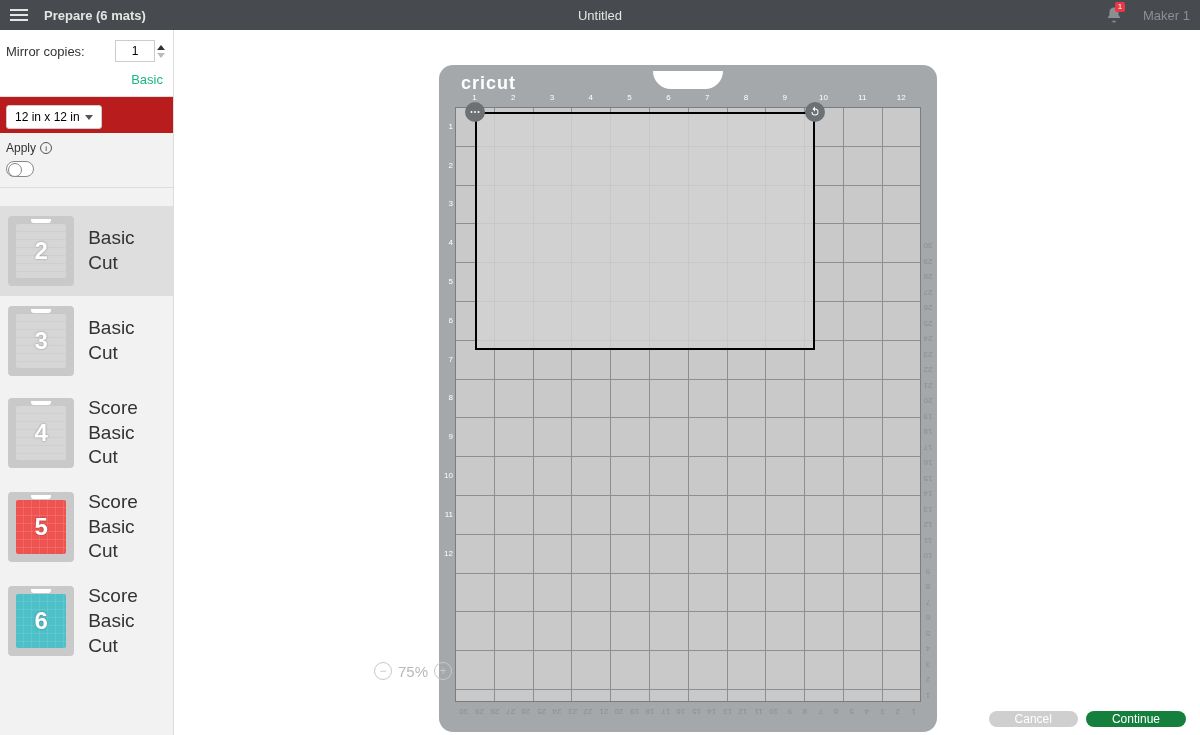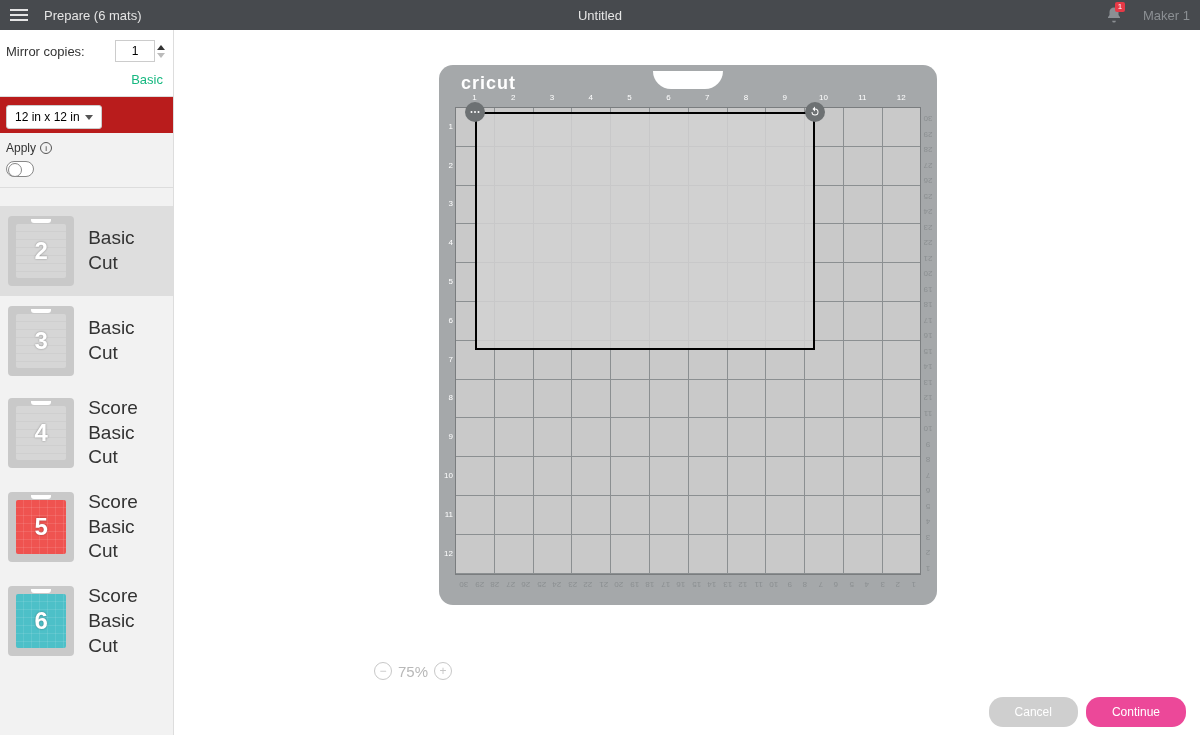--- a/index.html
+++ b/index.html
@@ -2,21 +2,21 @@
 <html><head>
 <meta charset="utf-8">
 <style>
   * { box-sizing: border-box; margin: 0; padding: 0; font-family: -apple-system, BlinkMacSystemFont, "Segoe UI", Arial, sans-serif; }
   body { width: 1200px; height: 735px; background: #fff; overflow: hidden; position: relative; }
 
   
   .topbar { height: 30px; background: #474a4e; color: #e5e5e5; display: flex; align-items: center; padding: 0 10px; font-size: 13px; }
   .topbar .hamburger { width: 22px; height: 22px; display: flex; flex-direction: column; justify-content: center; gap: 3px; cursor: pointer; margin-right: 12px;}
   .topbar .hamburger span { display:block; height: 2px; background: #e5e5e5; width: 18px; }
-  .topbar .title-left { font-weight: 400; }
+  .topbar .title-left { font-weight: 700; }
   .topbar .title-center { position: absolute; left: 50%; transform: translateX(-50%); }
   .topbar .right { margin-left: auto; display: flex; align-items: center; gap: 20px; color: #8b8f93;}
   .bell { position: relative; width: 18px; height: 18px; }
   .bell svg { width: 18px; height: 18px; fill: #8b8f93; }
   .bell .badge { position: absolute; top: -4px; right: -2px; background: #e63946; color: #fff; font-size: 8px; width: 10px; height: 10px; border-radius: 2px; display:flex; align-items:center; justify-content:center; line-height:1;}
   
   
   .sidebar { position: absolute; left: 0; top: 30px; width: 174px; bottom: 0; background: #f2f2f2; border-right: 1px solid #ddd; overflow: hidden;}
   .proj-row { display:flex; align-items:center; padding: 10px 8px 4px 6px; font-size: 13px; color:#333; background:#fff;}
   .proj-row input { width: 40px; height: 22px; margin-left: auto; text-align:center; border:1px solid #ccc; font-size:12px;}
@@ -42,21 +42,21 @@
   .mat-thumb::before { content:''; position:absolute; top:3px; left:50%; transform:translateX(-50%); width:20px; height:4px; background:#fff; border-radius:0 0 3px 3px;}
   .mat-thumb .inner { position:absolute; inset:8px; border-radius:2px;}
   .mat-thumb .num { position:relative; color:#fff; font-size:24px; font-weight:700; text-shadow:0 0 2px rgba(0,0,0,.4);}
   .mat-label { font-size:19px; color:#333; line-height:1.3;}
   .thumb-gray .inner { background:repeating-linear-gradient(#d6d6d6 0 7px,#cfcfcf 7px 8px),repeating-linear-gradient(90deg,#d6d6d6 0 7px,#cfcfcf 7px 8px); }
   .thumb-red .inner  { background:#ef5350; background-image:repeating-linear-gradient(transparent 0 7px, rgba(255,255,255,.1) 7px 8px),repeating-linear-gradient(90deg, transparent 0 7px, rgba(255,255,255,.1) 7px 8px);}
   .thumb-teal .inner { background:#4dc0c8; background-image:repeating-linear-gradient(transparent 0 7px, rgba(255,255,255,.1) 7px 8px),repeating-linear-gradient(90deg, transparent 0 7px, rgba(255,255,255,.1) 7px 8px);}
 
   
   .main { position:absolute; left:174px; top:30px; right:0; bottom:0; background:#fff;}
-  .mat-wrap { position:absolute; left:265px; top:35px; width:498px; height:540px; background:#a5a8aa; border-radius:14px; }
+  .mat-wrap { position:absolute; left:265px; top:35px; width:498px; height:667px; background:#a5a8aa; border-radius:14px; }
   .mat-brand { position:absolute; top:8px; left:22px; color:#fff; font-size:18px; letter-spacing:1px; font-weight:600;}
   .mat-hanger { position:absolute; top:6px; left:50%; transform:translateX(-50%); width:70px; height:18px; background:#fff; border-radius:0 0 35px 35px;}
   .grid { position:absolute; left:16px; top:42px; right:16px; bottom:30px; background:#c9c9c9;
     background-image:
       repeating-linear-gradient(#8b8f91 0 1px, transparent 1px 38.8px),
       repeating-linear-gradient(90deg,#8b8f91 0 1px, transparent 1px 38.8px);
   }
   .grid-outline { position:absolute; inset:0; border:1px solid #7a7d7f;}
   .ruler-top { position:absolute; left:16px; right:16px; top:28px; height:14px; display:flex; color:#fff; font-size:8px;}
   .ruler-top span { width:38.8px; text-align:center;}
@@ -70,23 +70,23 @@
   .selection { position:absolute; left:20px; top:5px; width:340px; height:238px; background:rgba(210,210,210,.85); border:2px solid #000;}
   .handle { position:absolute; width:20px; height:20px; background:#6d7173; border-radius:50%; display:flex; align-items:center; justify-content:center; color:#fff; font-size:10px; cursor:pointer;}
   .h-tl { left:-12px; top:-12px;}
   .h-tr { right:-12px; top:-12px;}
   .h-tl svg, .h-tr svg { width:12px; height:12px; fill:#fff;}
 
   .zoom { position:absolute; left:200px; bottom:55px; display:flex; align-items:center; gap:6px; color:#b8b8b8; font-size:15px;}
   .zbtn { width:18px;height:18px;border:1.5px solid #c8c8c8;border-radius:50%; display:flex;align-items:center;justify-content:center; font-size:12px; cursor:pointer; color:#c8c8c8;}
 
   .footer-btns { position:absolute; right:14px; bottom:8px; display:flex; gap:8px;}
-  .btn { padding:8px 26px; border-radius:14px; font-size:12px; border:none; cursor:pointer;}
+  .btn { padding:1px 26px; border-radius:14px; font-size:12px; border:none; cursor:pointer;}
   .btn-cancel { background:#cfcfcf; color:#fff;}
-  .btn-continue { background:#ec4899; color:#fff;}
+  .btn-continue { background:#15803d; color:#fff;}
 </style>
 </head>
 <body>
 
 <div class="topbar">
   <div class="hamburger">
       <span></span>
       <span></span>
       <span></span>
     </div>

